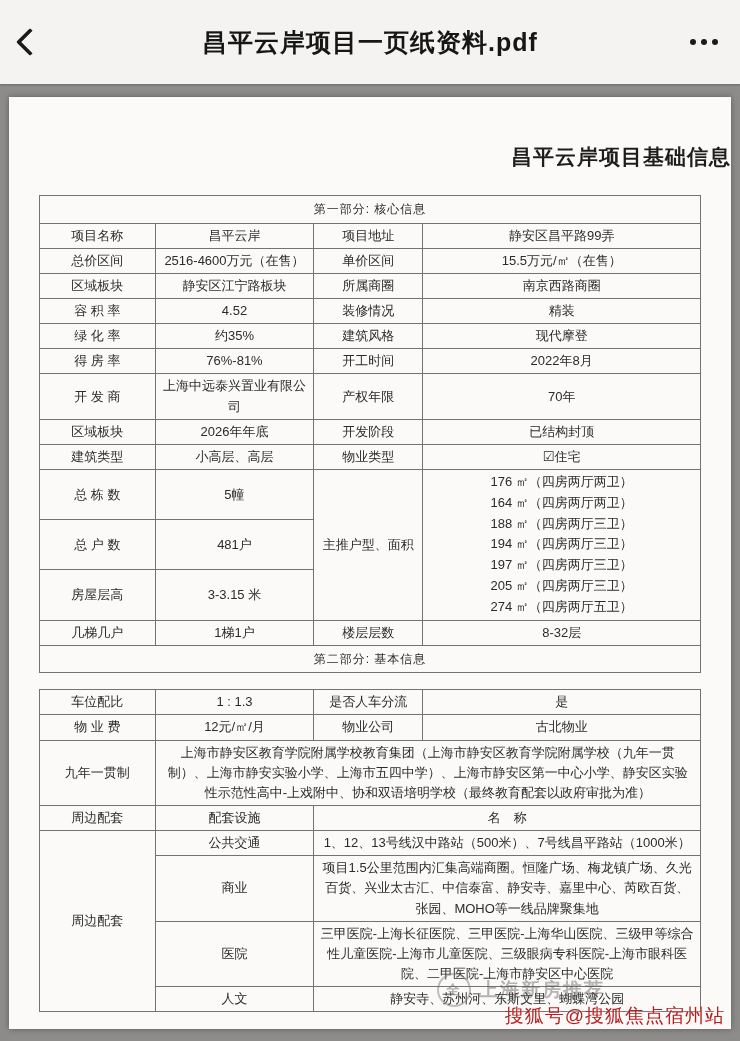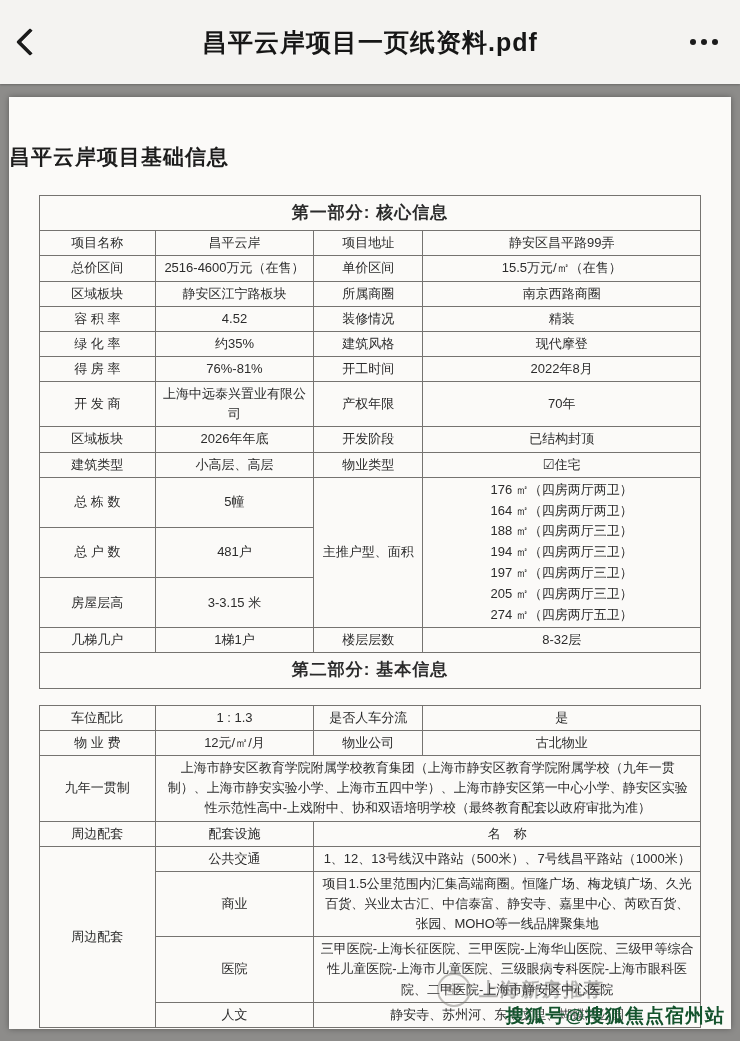--- a/index.html
+++ b/index.html
@@ -25,50 +25,50 @@
     white-space:nowrap;overflow:hidden;text-overflow:ellipsis;
   }
   .menu-btn{margin-left:auto;width:72px;height:96px;display:flex;align-items:center;justify-content:center;gap:5px;cursor:pointer;}
   .menu-btn i{width:6px;height:6px;border-radius:50%;background:#1b1b1b;display:block;}
   
   .doc{
     margin:13px 9px 0;height:932px;background:#fbfaf8;position:relative;overflow:hidden;
     box-shadow:0 0 6px rgba(0,0,0,.35);
   }
   .doc-title{
-    text-align:left;font-size:21px;font-weight:700;color:#1d1d1d;
+    text-align:right;font-size:21px;font-weight:700;color:#1d1d1d;
     padding:46px 0 24px;letter-spacing:1px;
   }
   table{
     border-collapse:collapse;width:662px;margin:0 auto;table-layout:fixed;
     font-size:13px;color:#2b2b2b;
   }
   td{
     border:1px solid #757370;text-align:center;vertical-align:middle;
     padding:2px 6px;line-height:1.55;word-break:break-all;
   }
-  .part-head td{font-weight:700;font-size:17px;padding:4px 6px;letter-spacing:1px;}
+  .part-head td{font-weight:400;font-size:12px;padding:4px 6px;letter-spacing:1px;}
   .c1{width:17.5%;}.c2{width:24%;}.c3{width:16.5%;}.c4{width:42%;}
   .t2{margin-top:16px;}
   td.left{text-align:center;word-break:break-all;}
   .units div{line-height:1.6;}
   
   .wm-faint{
     position:absolute;left:428px;bottom:22px;display:flex;align-items:center;gap:8px;
     color:rgba(80,80,78,.42);font-size:19px;font-weight:700;letter-spacing:2px;
     pointer-events:none;white-space:nowrap;
   }
   .wm-circle{
     width:30px;height:30px;border:2px solid rgba(120,118,114,.45);border-radius:50%;
     display:flex;align-items:center;justify-content:center;font-size:13px;font-weight:700;
     color:rgba(110,108,104,.5);
   }
   .wm-sohu{
     position:absolute;right:6px;bottom:0;
-    color:#14532d;font-size:19px;font-weight:700;letter-spacing:1px;
+    color:#b91c1c;font-size:19px;font-weight:400;letter-spacing:1px;
     text-shadow:0 0 3px rgba(255,255,255,.75);white-space:nowrap;pointer-events:none;
   }
 </style>
 </head>
 <body>
 
 <div class="topbar">
   <div class="back-btn">
     <span class="chevron-left"></span>
   </div>

